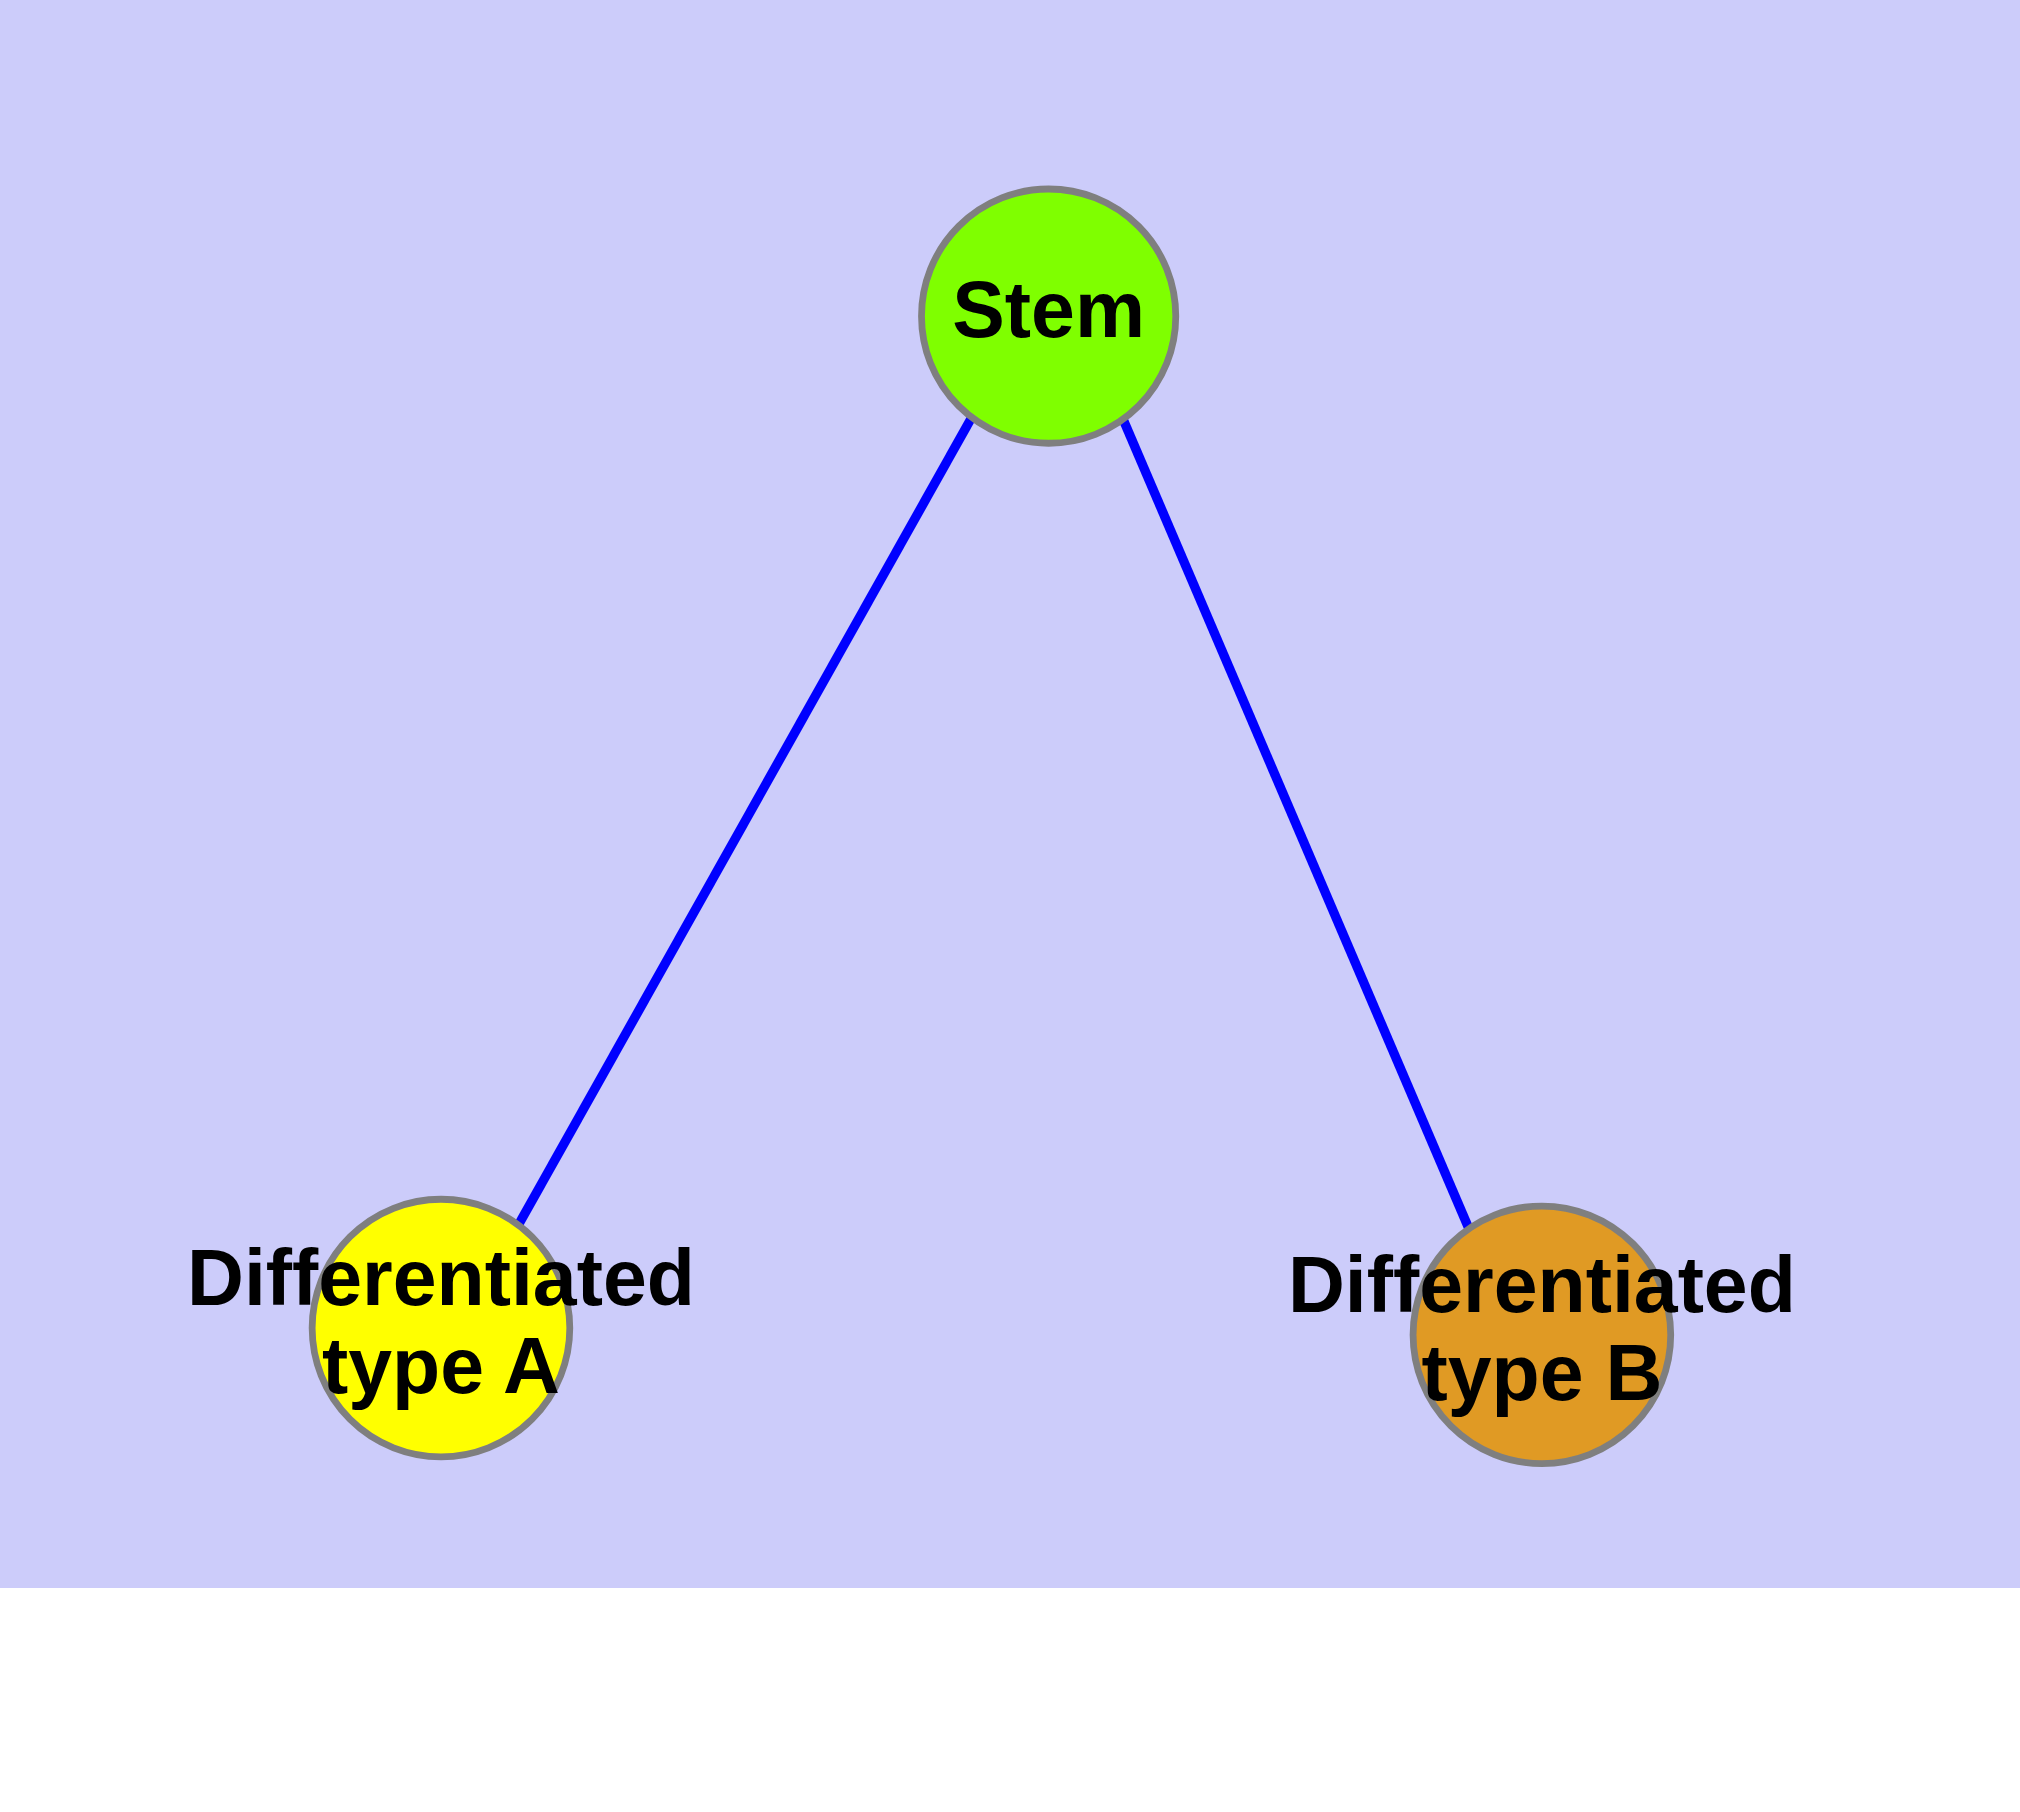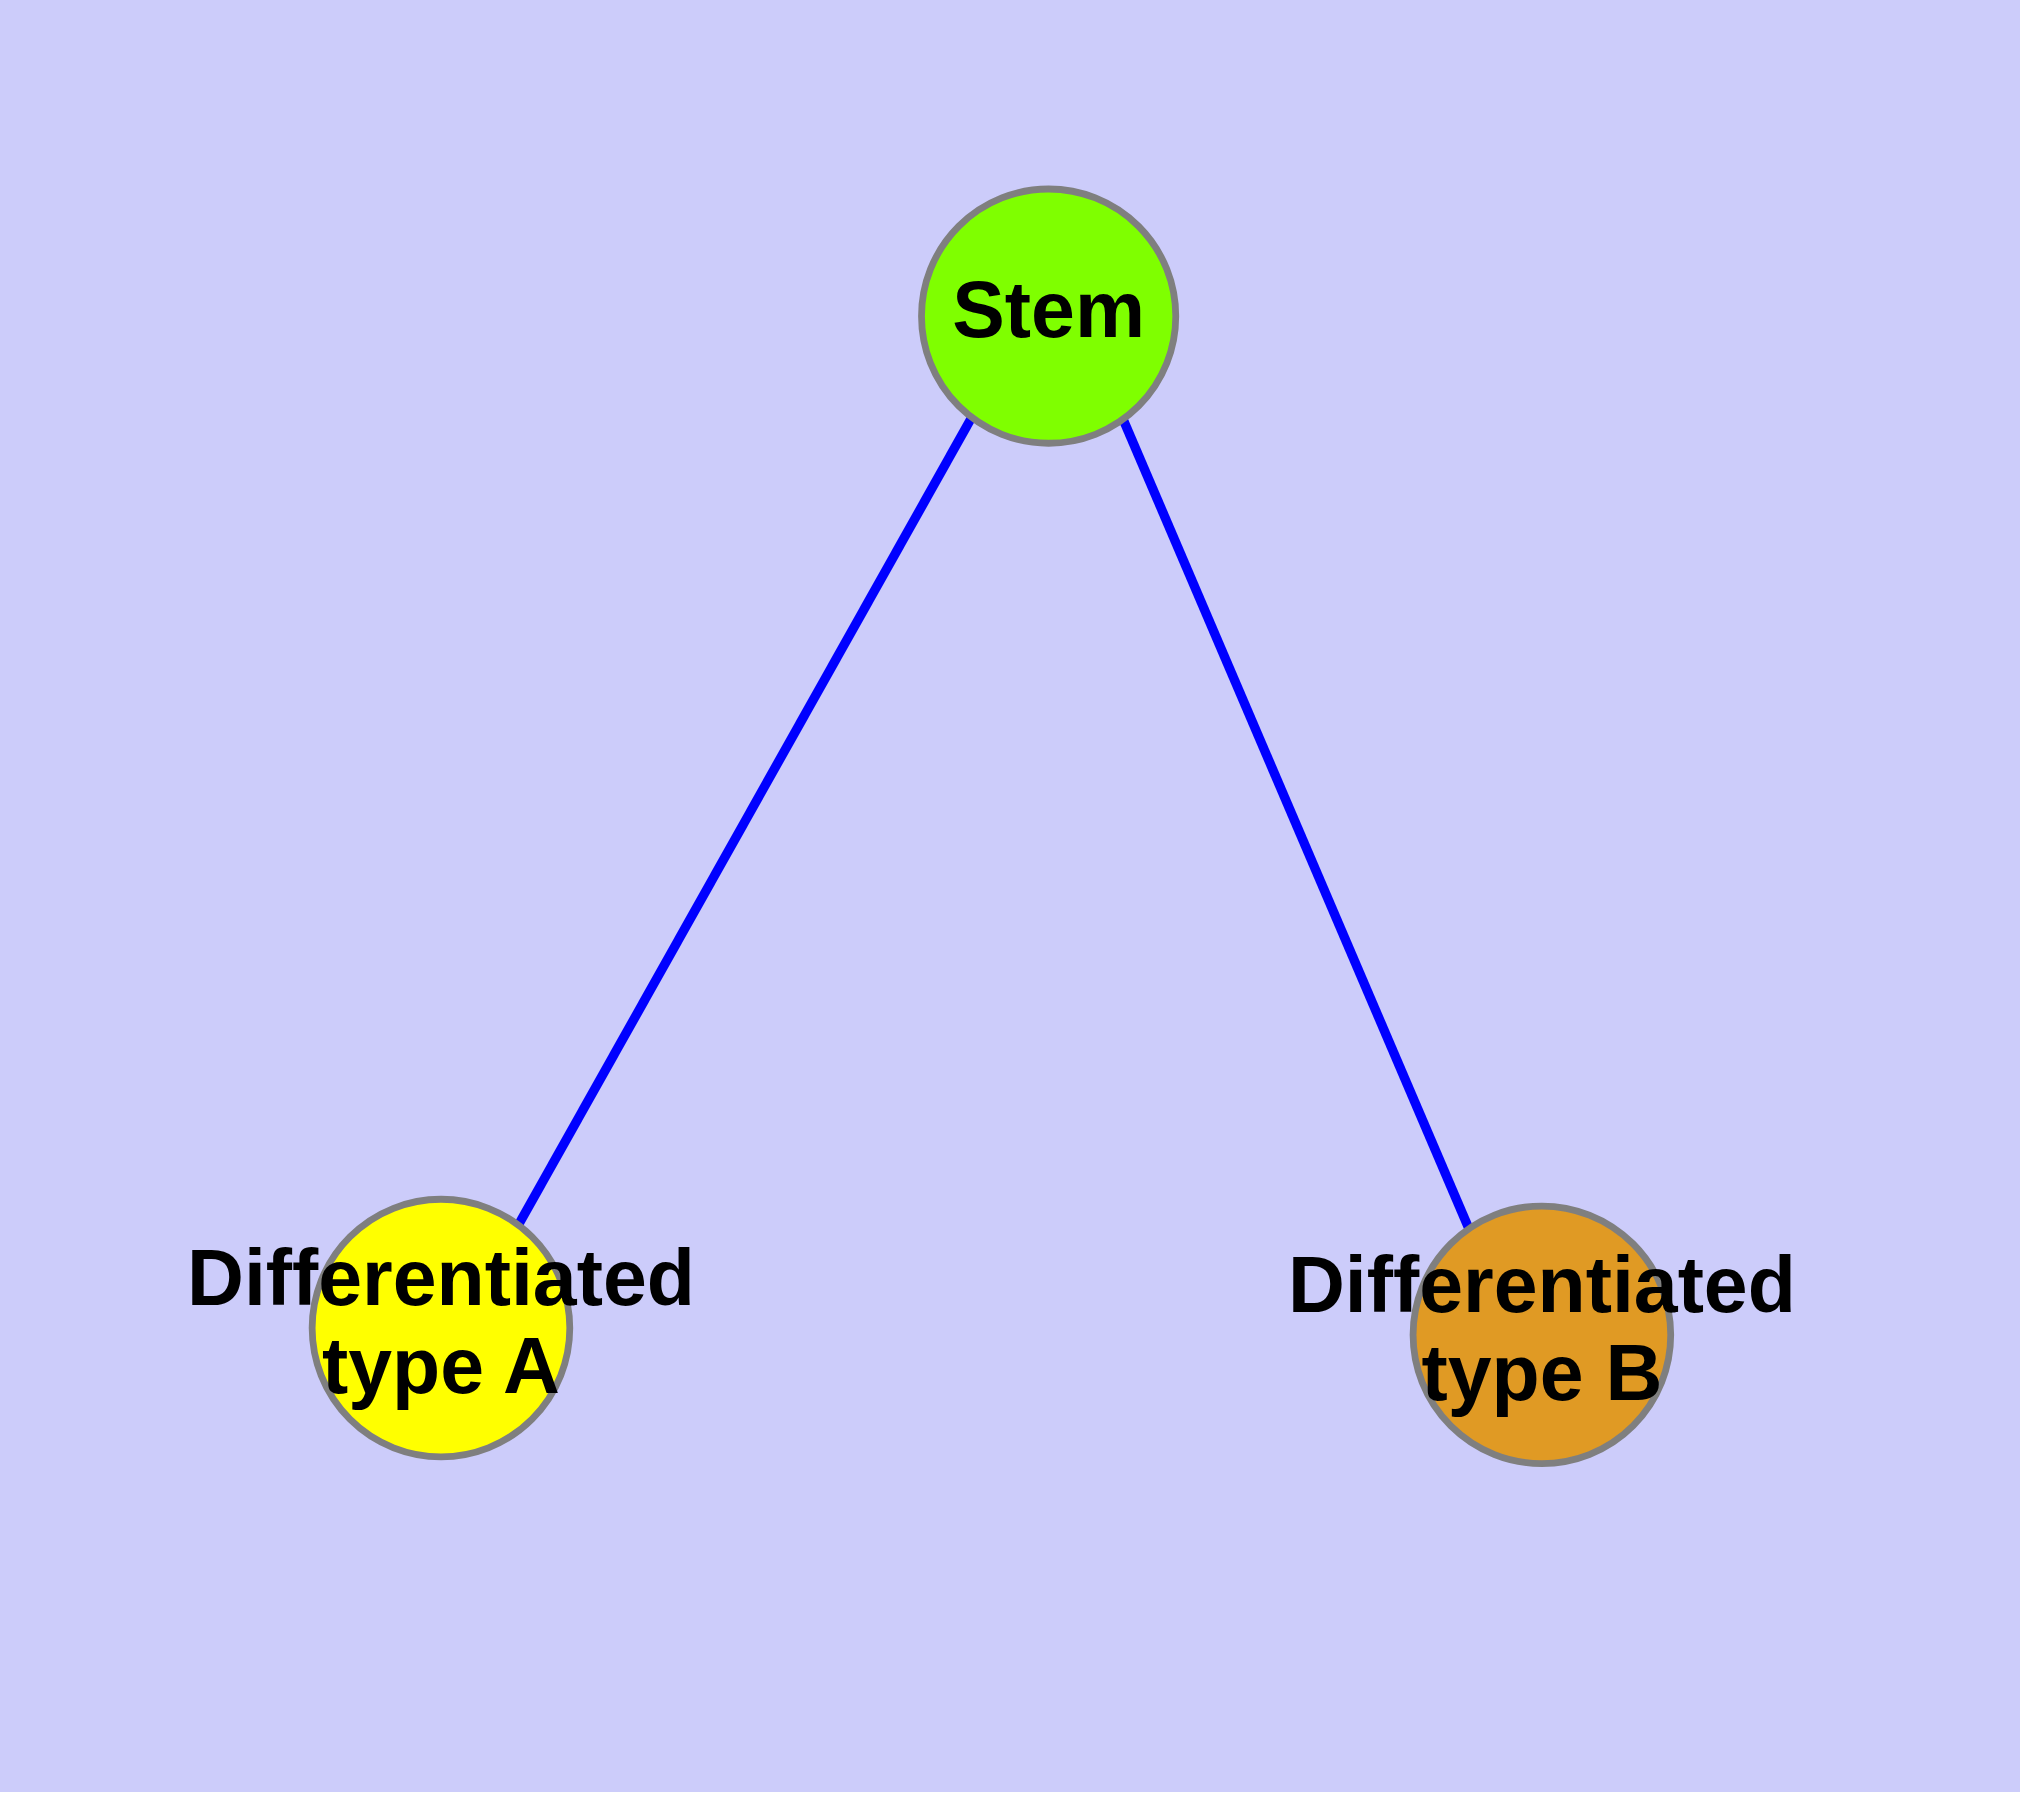--- a/index.html
+++ b/index.html
@@ -32,21 +32,21 @@
     fill: #000000;
     font-family: "Liberation Sans", "DejaVu Sans", sans-serif;
     paint-order: normal;
     dominant-baseline: middle;
     text-anchor: middle;
   }
 </style>
 </head>
 <body>
 
-<div id="canvas" style="width: 2021px; height: 1792px;">
+<div id="canvas" style="width: 2021px; height: 1588px;">
 
   <div id="backdrop" style="background: rgb(204, 204, 250);"></div>
 
   <svg id="graph-svg" viewBox="0 0 2384 2138" xmlns="http://www.w3.org/2000/svg" style="width: 2021px; height: 1812px;">
 
     <g>
       <line id="edge-0" x1="1146" y1="493" x2="611" y2="1446" stroke="#0000ff" stroke-width="11" stroke-linecap="butt"></line>
       <line id="edge-1" x1="1322" y1="488" x2="1733" y2="1450" stroke="#0000ff" stroke-width="11" stroke-linecap="butt"></line>
     </g>
 

